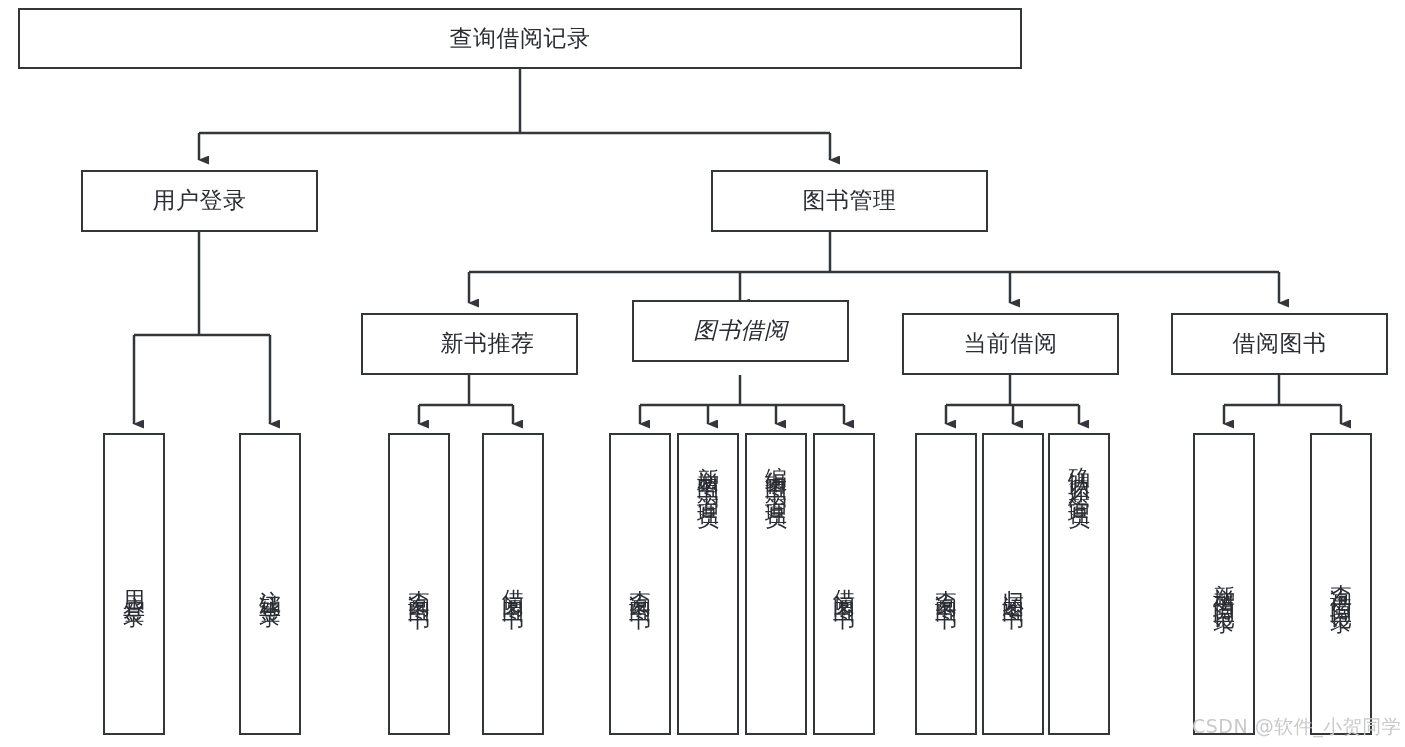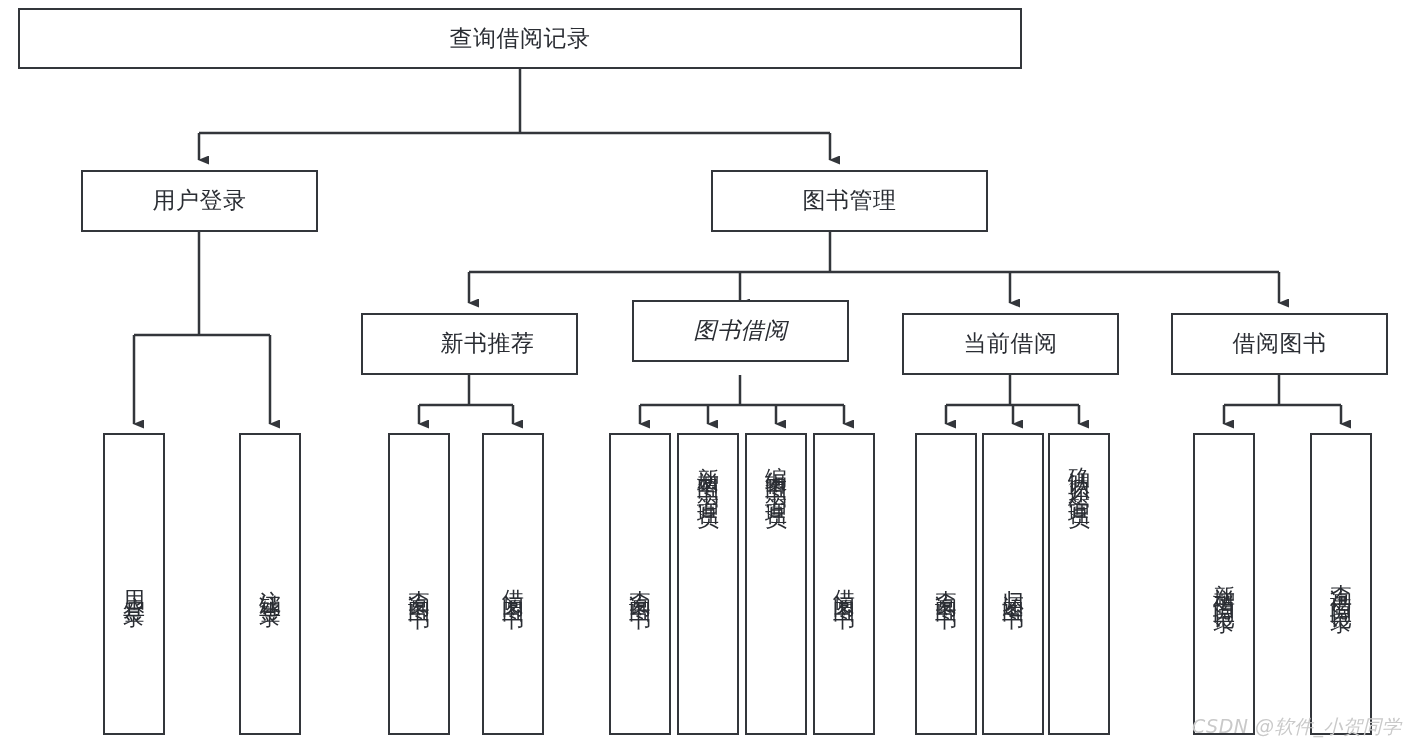--- a/index.html
+++ b/index.html
@@ -64,21 +64,20 @@
   .node.vert.midpad {
     align-items: center;
     padding-top: 0;
   }
   .watermark {
     position: absolute;
     color: #c9c9c9;
     font-size: 19px;
     white-space: nowrap;
     letter-spacing: 0.5px;
-    font-style: italic;
   }
 </style>
 </head>
 <body>
 
 <div id="canvas">
 
   <svg id="wires" viewBox="0 0 1405 747">
     <defs>
       <marker id="arw" markerWidth="9" markerHeight="11" refX="4.5" refY="10" orient="auto" markerUnits="userSpaceOnUse">

